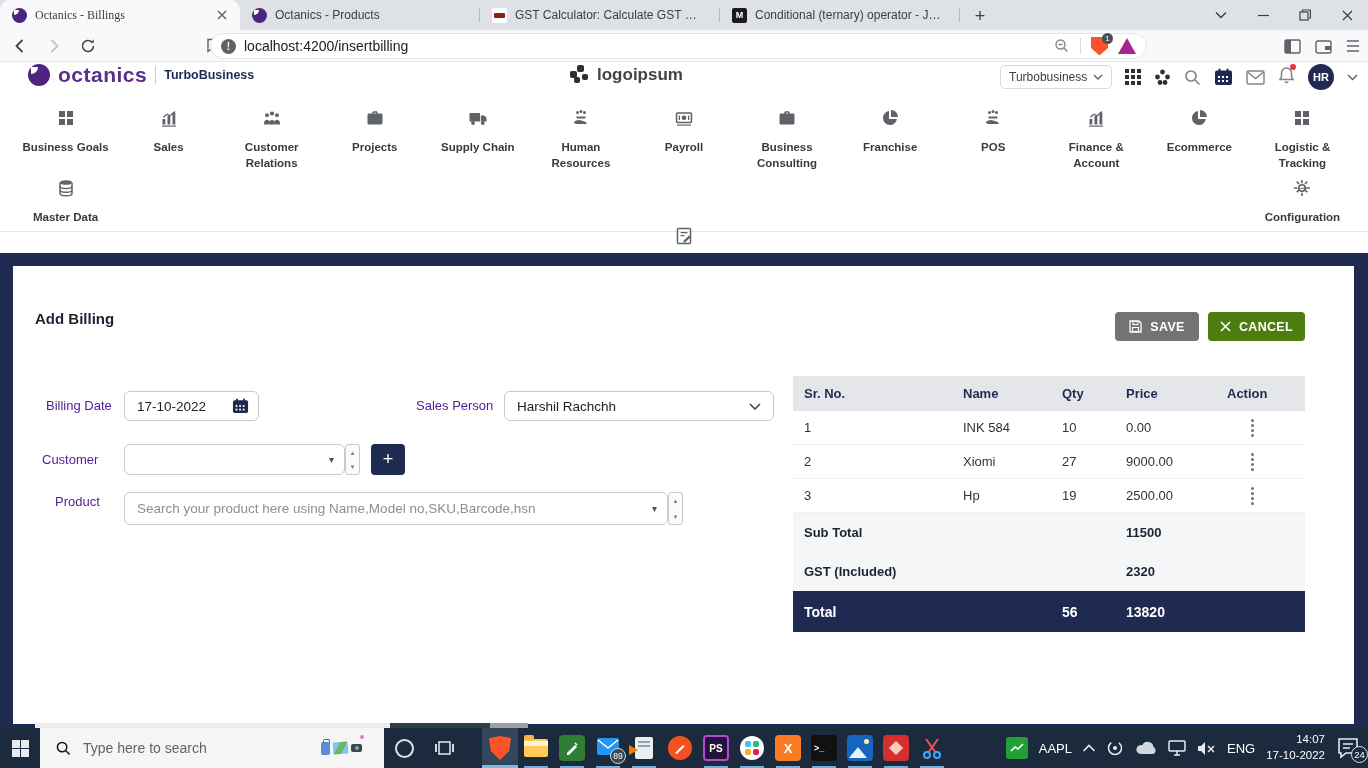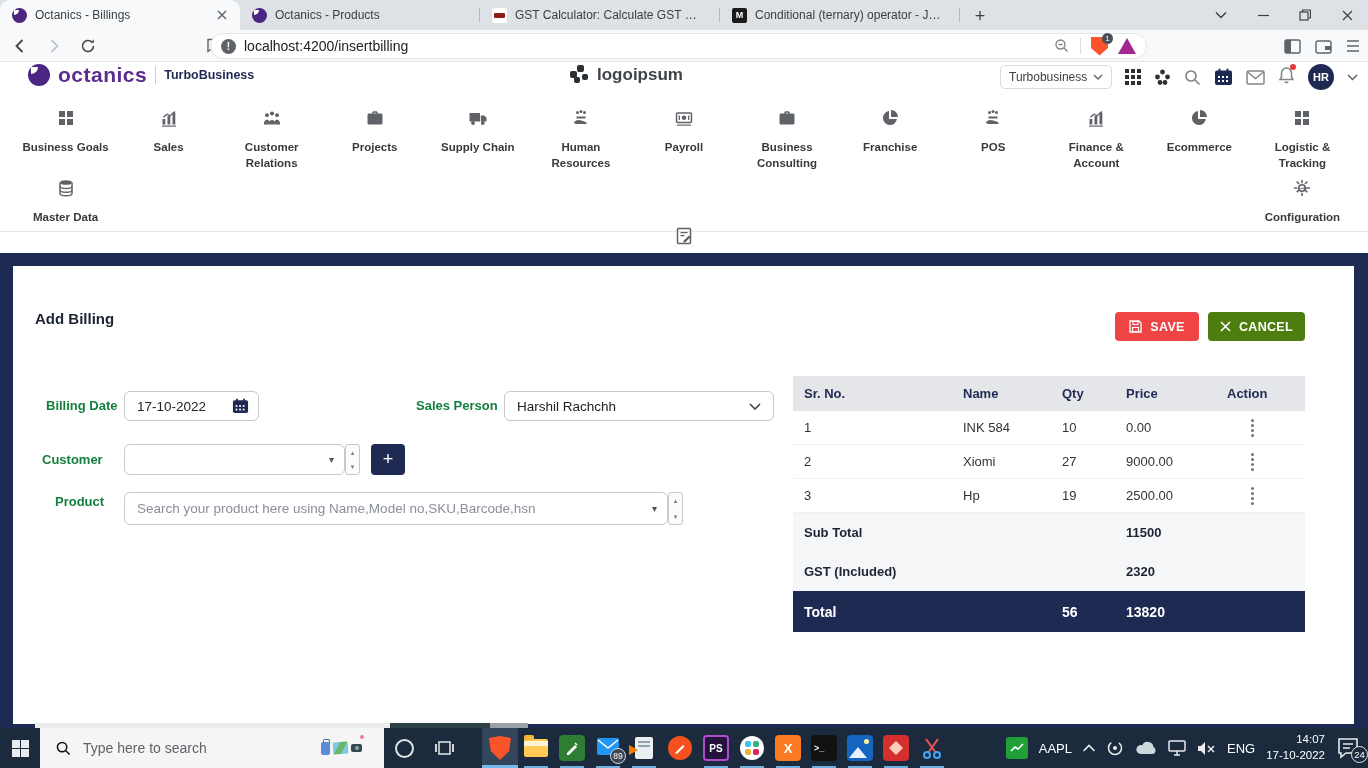--- a/index.html
+++ b/index.html
@@ -4,21 +4,21 @@
 <style>
   * { margin:0; padding:0; box-sizing:border-box; }
   html,body { width:1368px; height:768px; overflow:hidden; }
   body { font-family:"Liberation Sans", sans-serif; background:#fff; }
   .screen { position:relative; width:1368px; height:768px; background:#fff; overflow:hidden; }
 
   
   .tabstrip { position:absolute; left:0; top:0; width:1368px; height:30px; background:#dee1e6; display:flex; align-items:flex-end; }
   .tab { height:30px; display:flex; align-items:center; padding:0 10px 0 12px; width:240px; position:relative; }
   .tab .tab-title { font-size:12px; color:#3c4043; white-space:nowrap; overflow:hidden; text-overflow:ellipsis; flex:1; margin:0 8px; }
-  .tab.active { background:#f8f9fa; border-radius:10px 10px 0 0; }
+  .tab.active { background:#f8f9fa; border-radius:10px 10px 0 0;font-family:Liberation Serif, serif; }
   .tab .sep { position:absolute; right:0; top:8px; height:14px; width:1px; background:#b6b9bd; }
   .favicon { width:15px; height:15px; border-radius:50%; flex:0 0 15px; position:relative; }
   .fav-octanics { background:#4b2580; }
   .fav-octanics:after { content:""; position:absolute; left:2px; top:2px; width:5px; height:5px; background:#fff; border-radius:0 0 8px 0; }
   .fav-gst { background:#fff; border-radius:2px; }
   .fav-gst:after { content:""; position:absolute; left:2px; top:5px; width:11px; height:5px; background:#8c1d18; border-radius:1px; }
   .fav-mdn { background:#1b1b1b; border-radius:2px; display:flex; align-items:center; justify-content:center; color:#fff; font-size:9px; font-weight:bold; }
   .tab-close { width:16px; height:16px; display:flex; align-items:center; justify-content:center; border-radius:50%; }
   .newtab-btn { width:28px; height:28px; display:flex; align-items:center; justify-content:center; font-size:18px; color:#3c4043; margin-left:6px; }
   .wincontrols { position:absolute; right:0; top:0; height:30px; display:flex; }
@@ -66,24 +66,24 @@
   .navitem .lbl { font-size:11.5px; font-weight:bold; color:#3a3a3a; text-align:center; line-height:1.35; max-width:92px; }
   .nicon { width:20px; height:20px; }
   .nicon path, .nicon rect, .nicon circle, .nicon ellipse { fill:#5f6368; }
   .nicon .st { fill:none; stroke:#5f6368; }
 
   
   .mainbg { position:absolute; left:0; top:253px; width:1368px; height:475px; background:#1f2a52; }
   .card { position:absolute; left:13px; top:13px; width:1341px; height:458px; background:#fff; }
   .page-title { position:absolute; left:22px; top:44px; font-size:15px; font-weight:bold; color:#1c2333; }
   .btn { position:absolute; height:29px; border-radius:4px; display:flex; align-items:center; justify-content:center; gap:8px; color:#fff; font-size:12.5px; font-weight:bold; letter-spacing:.3px; }
-  .btn-save { left:1102px; top:46px; width:84px; background:#ef4444; }
+  .btn-save { left:1102px; top:46px; width:84px; background:#737373; }
   .btn-cancel { left:1195px; top:46px; width:97px; background:#4d7c0f; }
 
-  .flabel { position:absolute; font-size:13px; font-weight:bold; color:#15803d; }
+  .flabel { position:absolute; font-size:13px; font-weight:normal; color:#4c1d95; }
   .field { position:absolute; background:#fff; border:1px solid #c9c9c9; border-radius:6px; display:flex; align-items:center; }
   .field input { border:none; outline:none; background:transparent; font-size:13.5px; color:#222; width:100%; font-family:"Liberation Sans",sans-serif; padding:0 12px; }
   .field input::placeholder { color:#8a8f98; }
   .caret { font-size:10px; color:#555; margin-right:10px; }
   .stepper { position:absolute; width:15px; border:1px solid #c9c9c9; border-radius:3px; background:#fbfbfb; display:flex; flex-direction:column; align-items:center; justify-content:space-around; color:#7a7f87; }
   .stepper span { font-size:7px; line-height:1; }
   .addbtn { position:absolute; left:358px; top:178px; width:34px; height:31px; background:#1f2a52; color:#fff; border-radius:4px; font-size:18px; display:flex; align-items:center; justify-content:center; }
   .select-box { position:absolute; border:1px solid #c9c9c9; border-radius:6px; background:#fff; display:flex; align-items:center; justify-content:space-between; padding:0 12px; font-size:13.5px; color:#222; }
 
   

